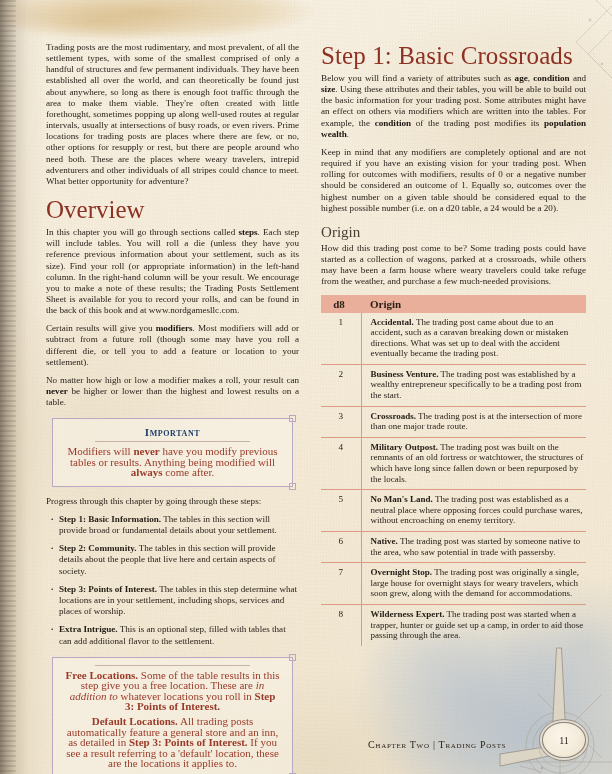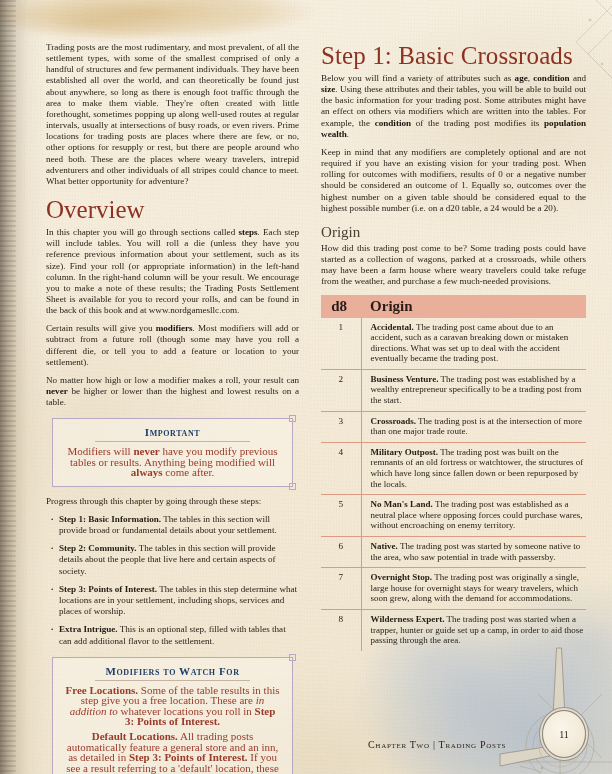--- a/index.html
+++ b/index.html
@@ -122,21 +122,21 @@
   .callout .ctext p:last-child { margin-bottom:0; }
   
   .notch { position:absolute; width:7px; height:7px; border:1px solid #b9a7c4; }
   .notch.tr { top:-4px; right:-4px; }
   .notch.br { bottom:-4px; right:-4px; }
 
   
   table.rolltable { width:100%; border-collapse:collapse; margin-top:6px; }
   table.rolltable thead th {
     background:#eaaf9b;
-    font-size:15px; font-weight:bold; color:#2a1d16;
+    font-size:11px; font-weight:bold; color:#2a1d16;
     padding:3px 4px 3px 4px; text-align:left;
   }
   table.rolltable thead th.dcol { width:40px; text-align:center; padding-left:0; }
   table.rolltable thead th.rescol { padding-left:9px; }
   table.rolltable td {
     font-size:9.0px; line-height:10.6px; color:#241d16;
     padding:4px 2px 5px 2px; vertical-align:top;
     border-bottom:1px solid #dd9a83;
   }
   table.rolltable tbody tr:last-child td { border-bottom:none; }
@@ -153,21 +153,21 @@
     position:absolute; left:0; right:0; bottom:14px; height:40px;
   }
   #footer .ftext {
     position:absolute; left:368px; bottom:10px;
     font-family:"Liberation Serif", serif;
     font-variant:small-caps; letter-spacing:.7px;
     font-size:10px; color:#2b2118; white-space:nowrap;
   }
   #pagenum {
     position:absolute; right:26px; bottom:2px;
-    width:44px; height:48px; border-radius:50%;
+    width:44px; height:36px; border-radius:50%;
     display:flex; align-items:center; justify-content:center;
     font-size:10px; color:#23190f;
     background:radial-gradient(circle at 42% 38%, #fbf6ea 0%, #f3ead9 58%, #e6dac4 100%);
     border:1px solid #8d8478;
     box-shadow:0 0 0 2px rgba(250,246,236,.75), 0 0 0 3px #9c9386, 0 1px 3px rgba(70,58,40,.35);
     margin-left:14px;
   }
 </style>
 </head>
 <body>
@@ -233,21 +233,20 @@
       <ul class="steps">
         <li><b>Step 1: Basic Information.</b><span> The tables in this section will provide broad or fundamental details about your settlement.</span></li>
         <li><b>Step 2: Community.</b><span> The tables in this section will provide details about the people that live here and certain aspects of society.</span></li>
         <li><b>Step 3: Points of Interest.</b><span> The tables in this step determine what locations are in your settlement, including shops, services and places of worship.</span></li>
         <li><b>Extra Intrigue.</b><span> This is an optional step, filled with tables that can add additional flavor to the settlement.</span></li>
       </ul>
 
       <div class="callout">
         <span class="notch tr"></span>
         <span class="notch br"></span>
-        <div class="chead">Modifiers to Watch For</div>
         <div class="rule"></div>
         <div class="ctext">
           <p><b>Free Locations.</b><span> Some of the table results in this step give you a free location. These are </span><i>in addition to</i><span> whatever locations you roll in </span><b>Step 3: Points of Interest.</b></p>
           <p><b>Default Locations.</b><span> All trading posts automatically feature a general store and an inn, as detailed in </span><b>Step 3: Points of Interest.</b><span> If you see a result referring to a 'default' location, these are the locations it applies to.</span></p>
         </div>
       </div>
 
     </div>
 
     <div class="col right">

